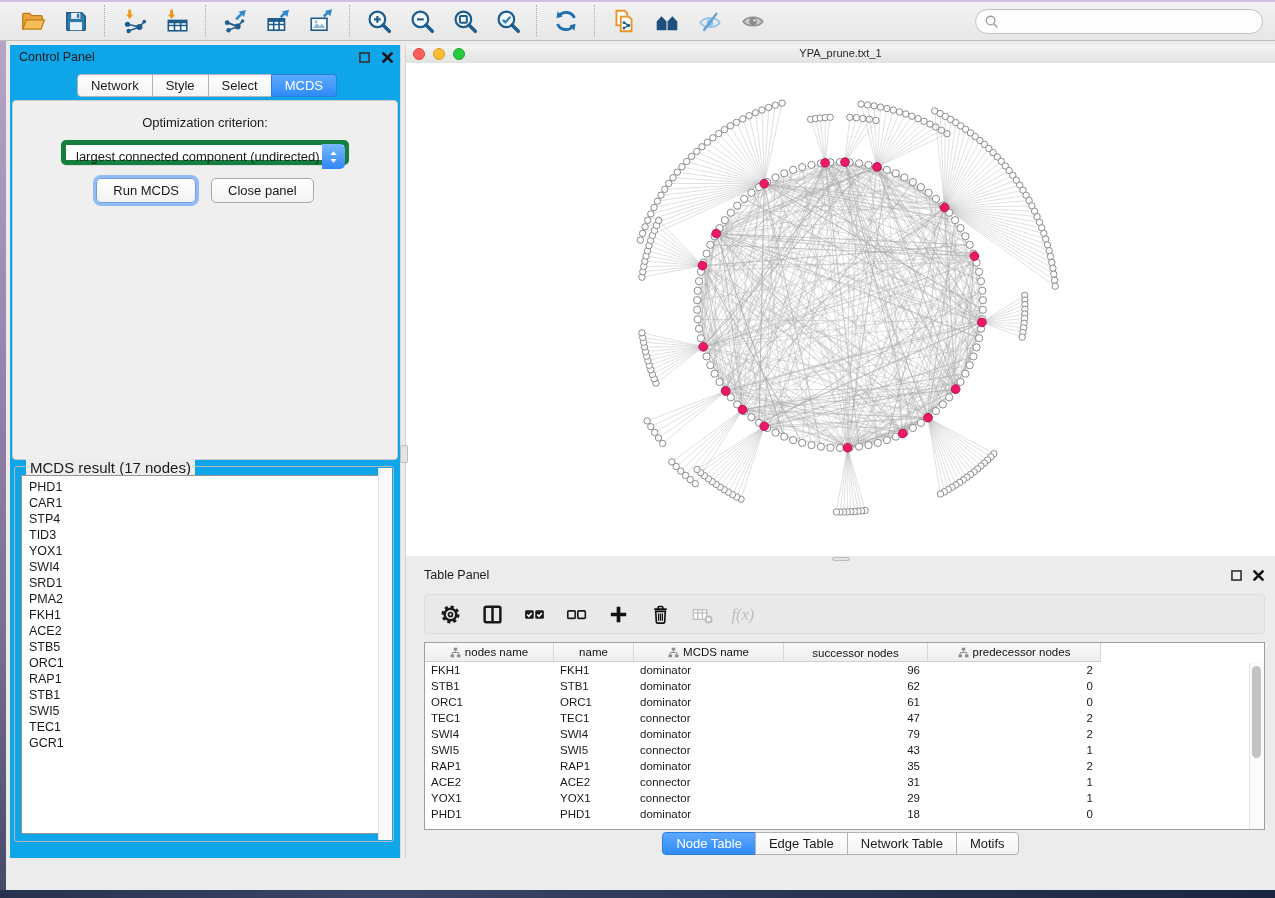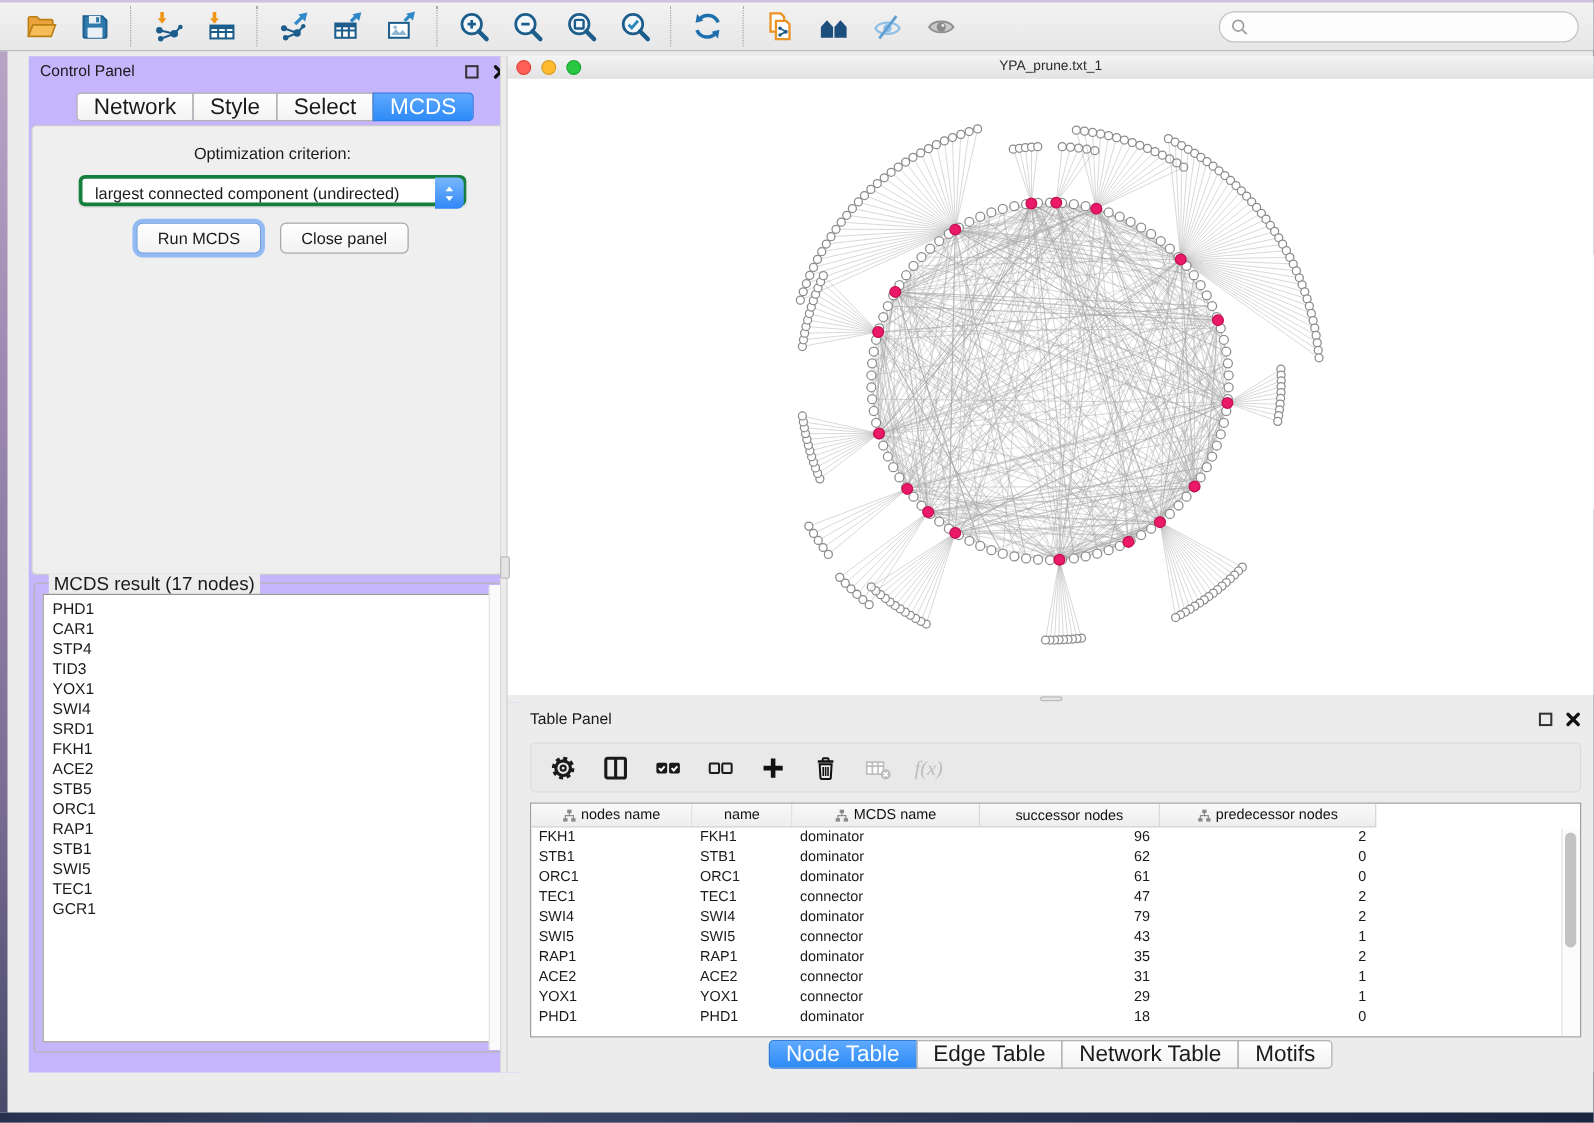--- a/index.html
+++ b/index.html
@@ -26,38 +26,38 @@
   .search{position:absolute;right:12px;top:9px;width:288px;height:25px;box-sizing:border-box;z-index:25;
      background:#fdfdfd;border:1px solid #c2c2c2;border-radius:13px;display:flex;align-items:center;padding-left:8px;}
   .search .icon svg{width:15px;height:15px;}
   .search-input{flex:1;border:none;outline:none;background:transparent;font:13px "Liberation Sans",sans-serif;padding:0 10px 0 5px;}
 
   
   .wbtn{width:13px;height:13px;display:inline-flex;cursor:pointer;}
   .wbtn svg{width:13px;height:13px;}
 
   
-  .tab{height:21px;line-height:21px;padding:0 13px;font-size:18px;cursor:pointer;white-space:nowrap;
+  .tab{height:21px;line-height:21px;padding:0 13px;font-size:13px;cursor:pointer;white-space:nowrap;
      background:linear-gradient(#ffffff,#f3f3f3);border:1px solid #b3b3b3;margin-left:-1px;color:#1a1a1a;}
   .tab:first-child{border-radius:4px 0 0 4px;margin-left:0;}
   .tab:last-child{border-radius:0 4px 4px 0;}
   .tab.active{background:linear-gradient(#5ea9ff,#2e8bf7);border-color:#2b7de2;color:#fff;}
 
   
-  .control-panel{position:absolute;left:23px;top:45px;width:394px;height:813px;background:#c4b5fd;}
+  .control-panel{position:absolute;left:10px;top:45px;width:394px;height:813px;background:#0ea5e9;}
   .cp-titlebar{position:relative;height:26px;}
   .cp-title{position:absolute;left:9px;top:5px;font-size:12.5px;color:#1a1a1a;}
   .cp-titlebar .float{position:absolute;right:33px;top:6px;}
   .cp-titlebar .close{position:absolute;right:10px;top:6px;}
   .cp-tabs{position:absolute;left:0;top:29px;width:394px;display:flex;justify-content:center;}
   .cp-card{position:absolute;left:2px;top:55px;width:386px;height:360px;box-sizing:border-box;
      background:#efefef;border:1px solid #cccccc;border-radius:4px;}
   .opt-label{margin-top:14px;text-align:center;font-size:13px;}
-  .dropdown{width:310px;height:25px;margin:10px auto 0;position:relative;background:#fff;
-     border:3px solid #15803d;border-radius:5px;box-sizing:border-box;cursor:pointer;box-shadow:0 1px 1px rgba(0,0,0,.08);}
+  .dropdown{width:288px;height:25px;margin:10px auto 0;position:relative;background:#fff;
+     border:5px solid #15803d;border-radius:5px;box-sizing:border-box;cursor:pointer;box-shadow:0 1px 1px rgba(0,0,0,.08);}
   .dropdown .val{display:block;line-height:23px;padding-left:10px;font-size:13px;white-space:nowrap;overflow:hidden;}
   .dropdown .stepper{position:absolute;top:-1px;right:-1px;width:23px;height:25px;border-radius:0 5px 5px 0;
      background:linear-gradient(#79b7fd,#3087f6);display:flex;align-items:center;justify-content:center;}
   .dropdown .stepper svg{width:11px;height:20px;}
   .btn-row{display:flex;justify-content:center;gap:15px;margin-top:13px;}
   .btn{height:25px;padding:0 16px;font:13px "Liberation Sans",sans-serif;color:#1a1a1a;cursor:pointer;
      background:linear-gradient(#ffffff,#f2f2f2);border:1px solid #a9a9a9;border-radius:5px;}
   .btn.focus{box-shadow:0 0 0 3px rgba(70,142,250,.55);border-color:#6d9fe0;}
   .groupbox{position:absolute;left:4px;top:421px;width:380px;height:376px;box-sizing:border-box;
      border:1px solid #b5b5b5;border-radius:3px;}
@@ -360,20 +360,21 @@
     <div class="groupbox">
       <span class="groupbox-label">MCDS result (17 nodes)</span>
       <div class="result-list">
           <div class="result-item">PHD1</div>
           <div class="result-item">CAR1</div>
           <div class="result-item">STP4</div>
           <div class="result-item">TID3</div>
           <div class="result-item">YOX1</div>
           <div class="result-item">SWI4</div>
           <div class="result-item">SRD1</div>
+          <div class="result-item">PMA2</div>
           <div class="result-item">FKH1</div>
           <div class="result-item">ACE2</div>
           <div class="result-item">STB5</div>
           <div class="result-item">ORC1</div>
           <div class="result-item">RAP1</div>
           <div class="result-item">STB1</div>
           <div class="result-item">SWI5</div>
           <div class="result-item">TEC1</div>
           <div class="result-item">GCR1</div>
         </div>

